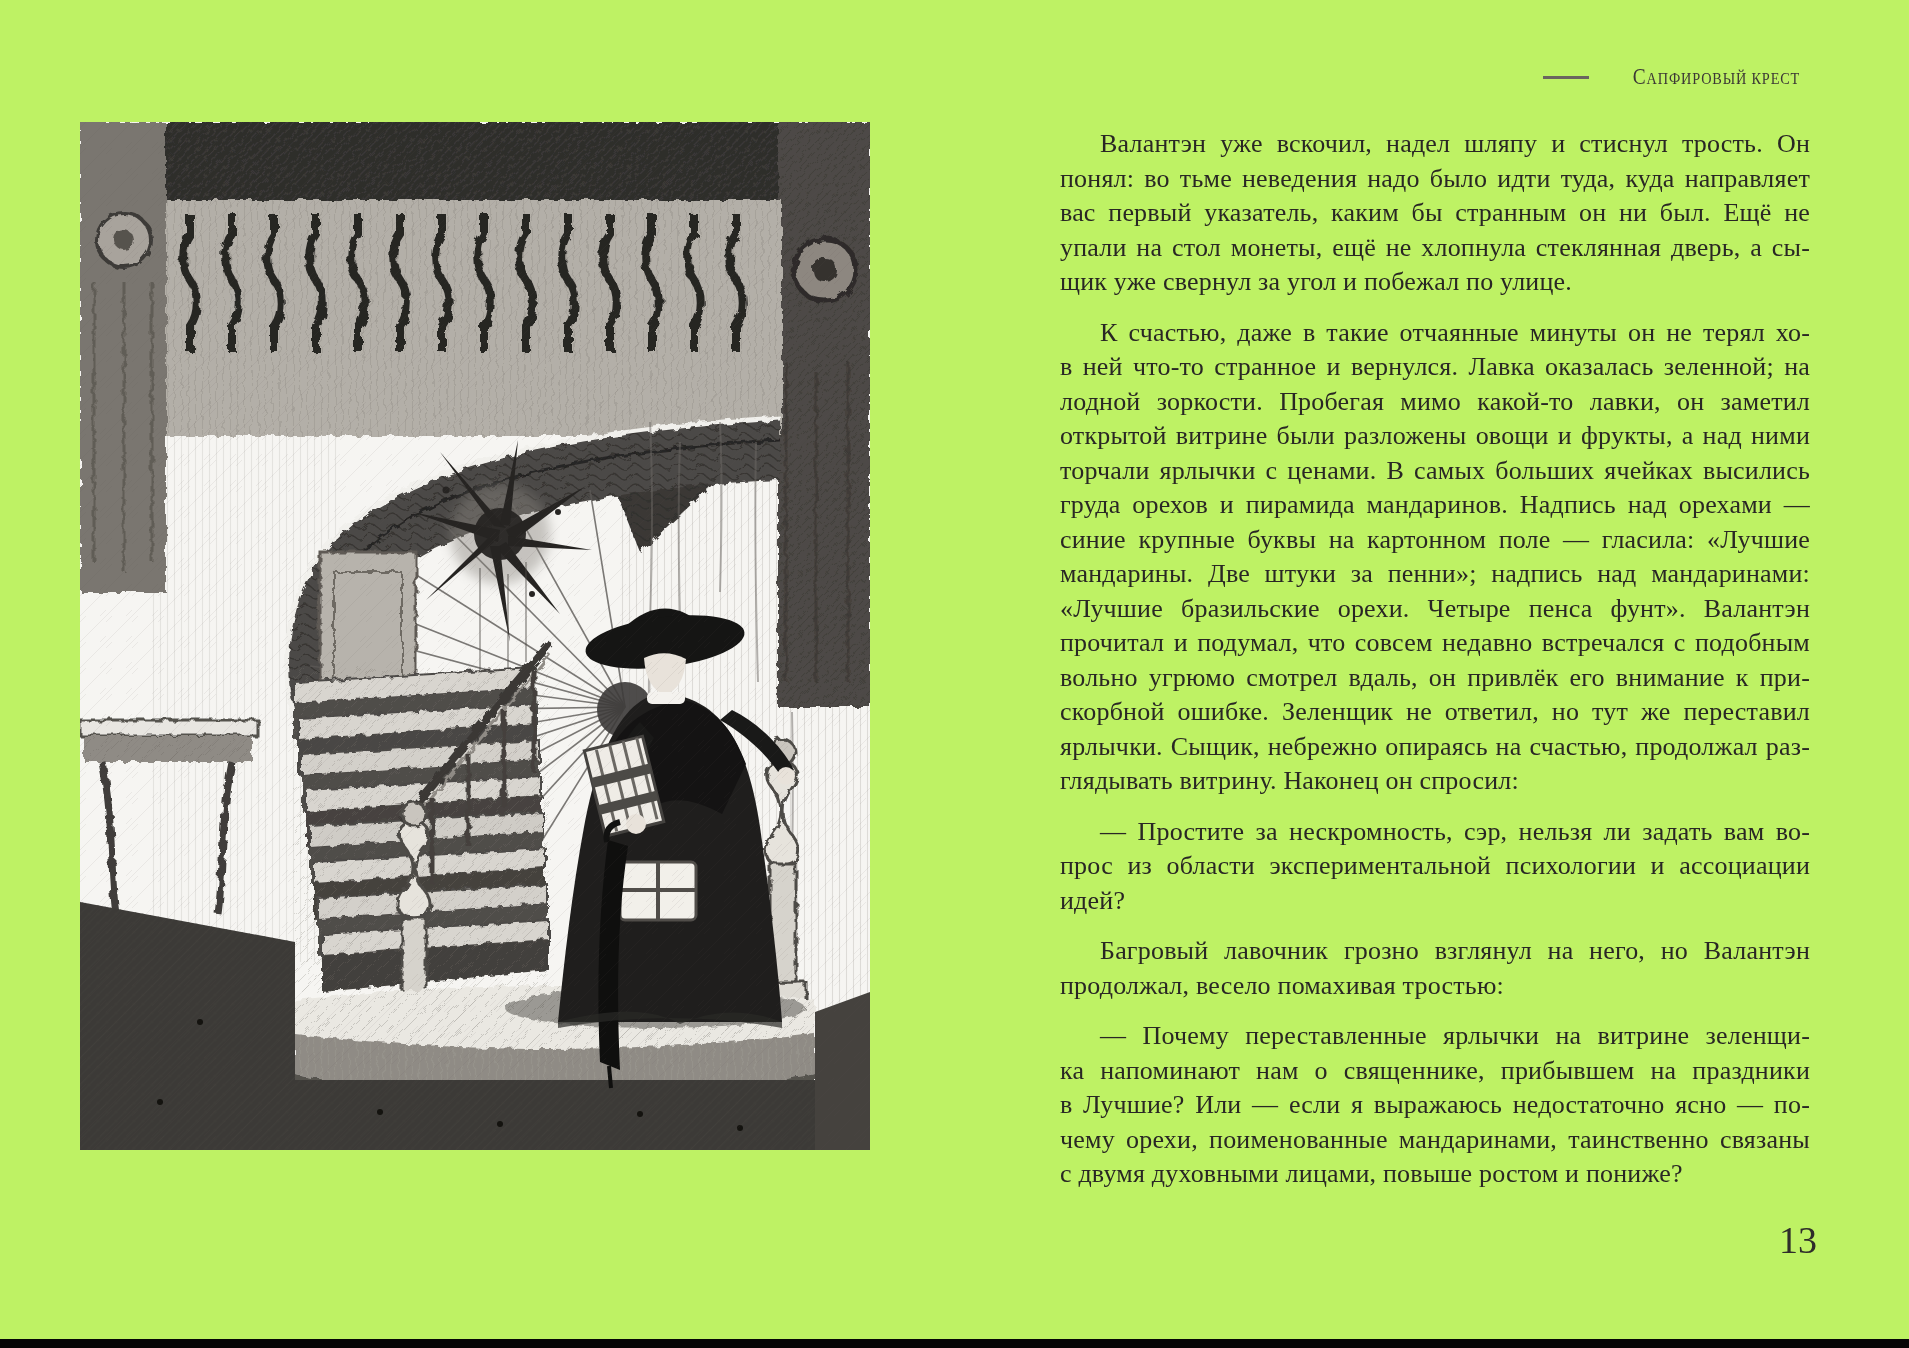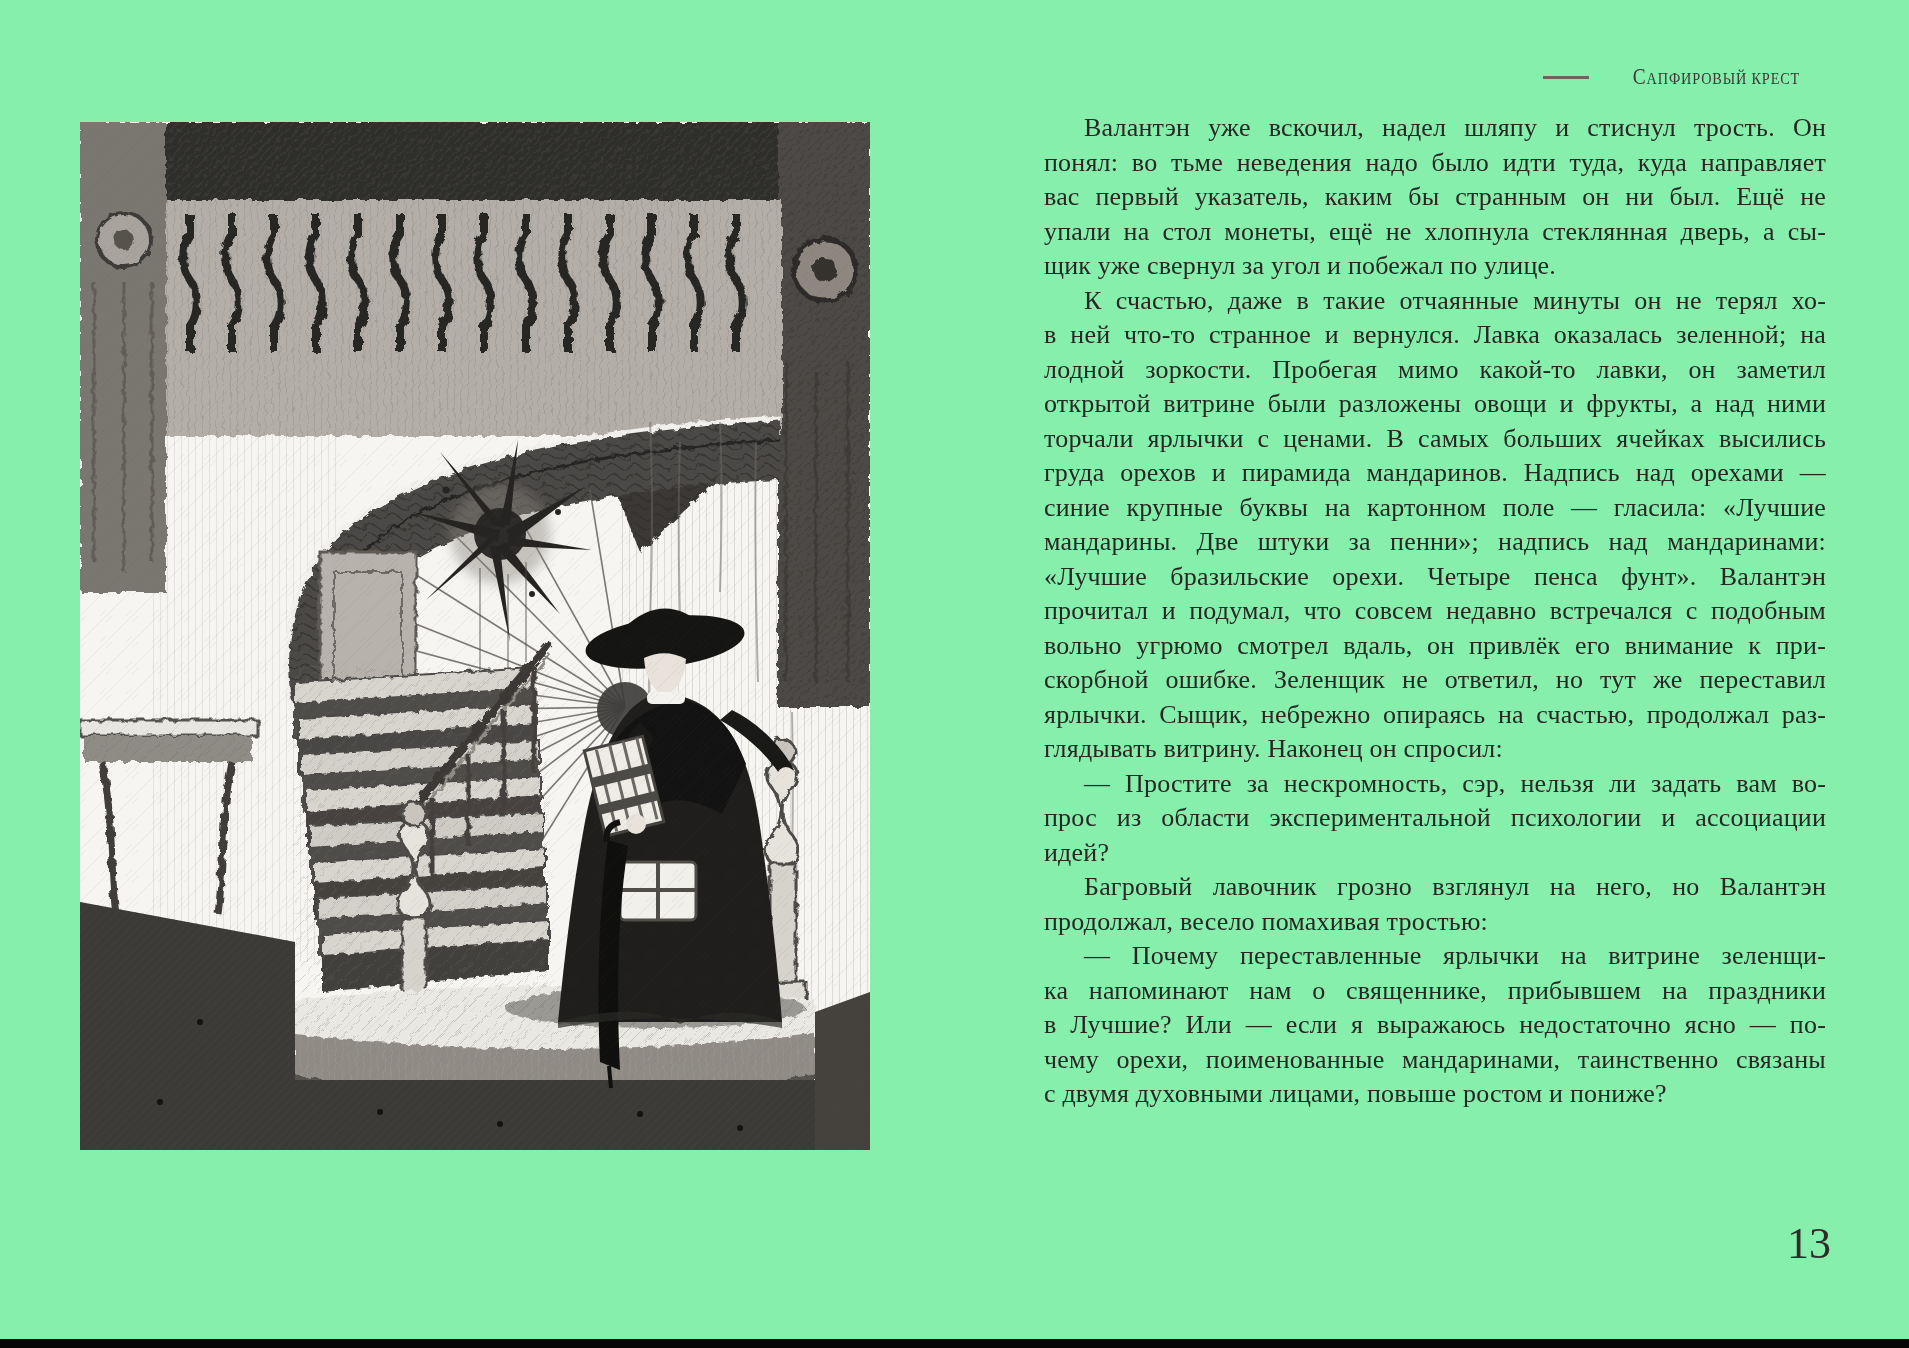--- a/index.html
+++ b/index.html
@@ -1,19 +1,19 @@
 <!DOCTYPE html>
 <html lang="ru"><head>
 <meta charset="utf-8">
 <style>
   html,body{margin:0;padding:0;background:#ffffff;}
   .page{
     position:relative;
     width:1909px;height:1348px;
-    background:#86efac;
+    background:#bef264;
     overflow:hidden;
     font-family:"Liberation Serif", serif;
   }
 
   
   .running-header{
     position:absolute;top:64px;left:0;width:1800px;
     display:flex;justify-content:flex-end;align-items:center;gap:12px;
   }
   .header-rule{width:46px;height:3px;background:#6a655f;}
@@ -32,29 +32,29 @@
     position:absolute;left:80px;top:122px;width:790px;height:1028px;margin:0;
   }
   .illustration svg{display:block;width:100%;height:100%;}
 
   
   .text-col{
     position:absolute;left:1044px;top:111px;width:782px;
     font-size:26px;line-height:34.5px;letter-spacing:0.2px;
     color:#292724;
   }
-  .para{margin:0;}
+  .para{margin:16px;}
   .line{text-align:justify;text-align-last:justify;}
   .line.first{text-indent:40px;}
   .line.plast{text-align-last:left;}
 
   
   .folio{
     position:absolute;left:1779px;top:1218px;width:60px;
-    text-align:center;font-size:44px;color:#2f2d2a;
+    font-size:38px;color:#2f2d2a;
   }
 
   
   .bottom-bar{position:absolute;left:0;bottom:0;width:100%;height:9px;background:#060606;}
 </style>
 </head>
 <body>
 
 <div class="page">
 

